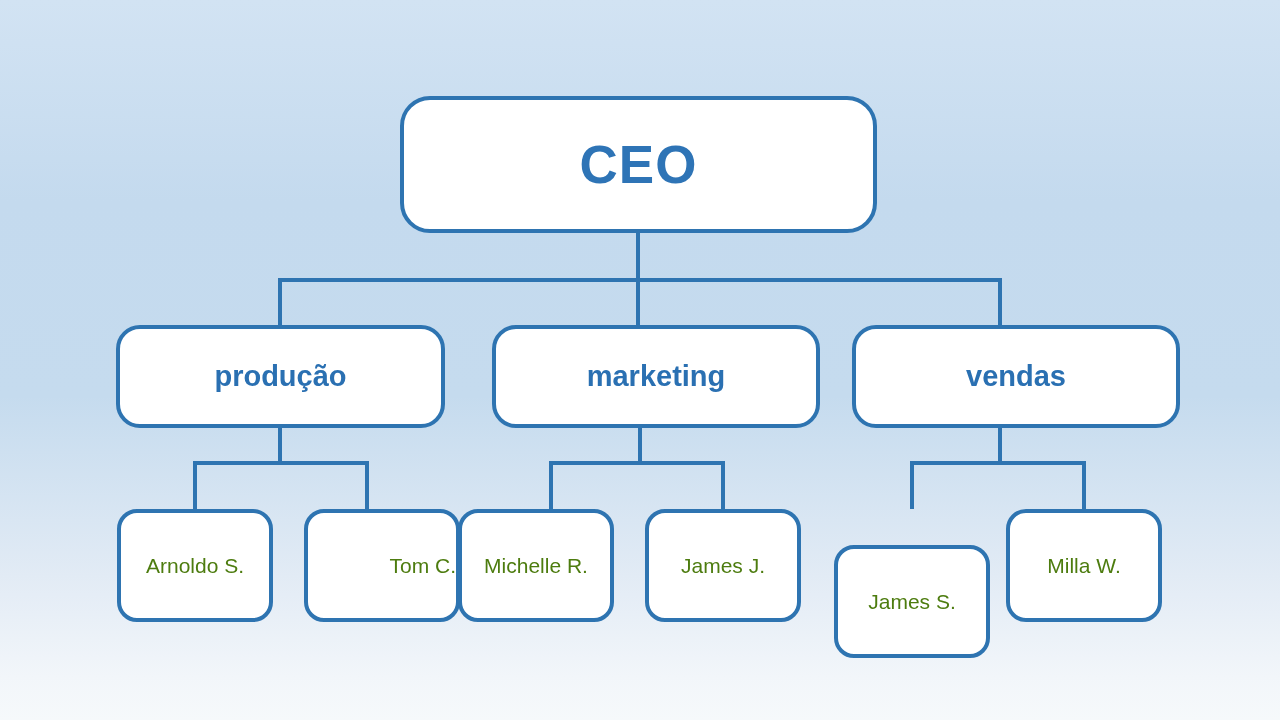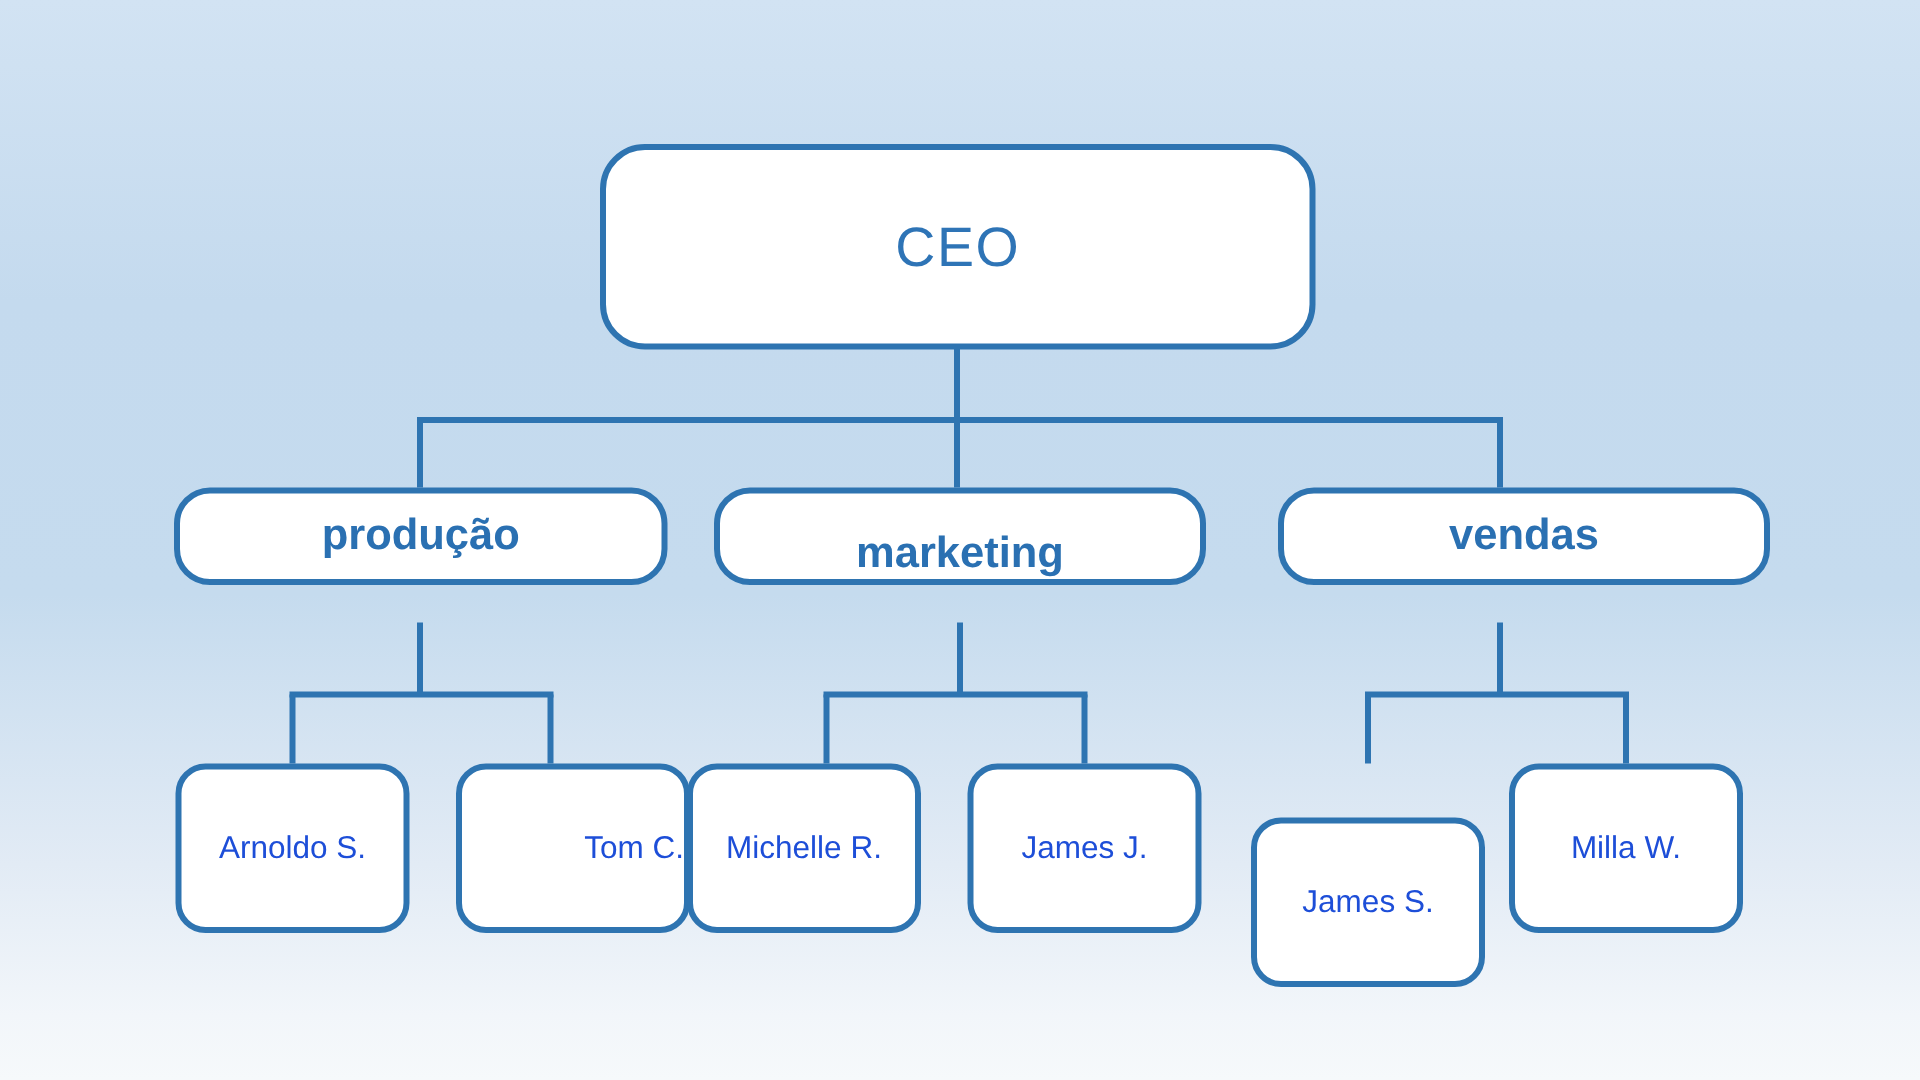--- a/index.html
+++ b/index.html
@@ -22,38 +22,38 @@
     align-items: center;
     justify-content: center;
     box-sizing: border-box;
     text-align: center;
   }
   .node-ceo {
     left: 400px; top: 96px; width: 477px; height: 137px;
     border-radius: 30px;
   }
   .node-ceo .node-label {
-    font-size: 37px; font-weight: normal; color: #2E74B6; letter-spacing: 1px;
+    font-size: 53px; font-weight: bold; color: #2E74B6; letter-spacing: 1px;
   }
   .node-dept {
-    top: 325px; height: 65px;
+    top: 325px; height: 103px;
     border-radius: 24px;
   }
   .node-dept .node-label {
     font-size: 29px; font-weight: bold; color: #2A70B2;
   }
   .node-dept-0 { left: 116px; width: 329px; }
-  .node-dept-1 { left: 476px; width: 328px; align-items: flex-end; }
+  .node-dept-1 { left: 492px; width: 328px; }
   .node-dept-2 { left: 836px; width: 328px; margin-left: 16px; }
   .node-leaf {
     top: 509px; height: 113px; width: 156px;
     border-radius: 20px;
   }
   .node-leaf .node-label {
-    font-size: 21px; font-weight: normal; color: #1d4ed8;
+    font-size: 21px; font-weight: normal; color: #4d7c0f;
   }
   .node-leaf-0 { left: 117px; }
   .node-leaf-1 { left: 304px; justify-content: flex-end; }
   .node-leaf-2 { left: 458px; }
   .node-leaf-3 { left: 645px; }
   .node-leaf-4 { left: 834px; margin-top: 36px; }
   .node-leaf-5 { left: 1006px; }
   .connector {
     position: absolute;
     background: #2E74B1;

